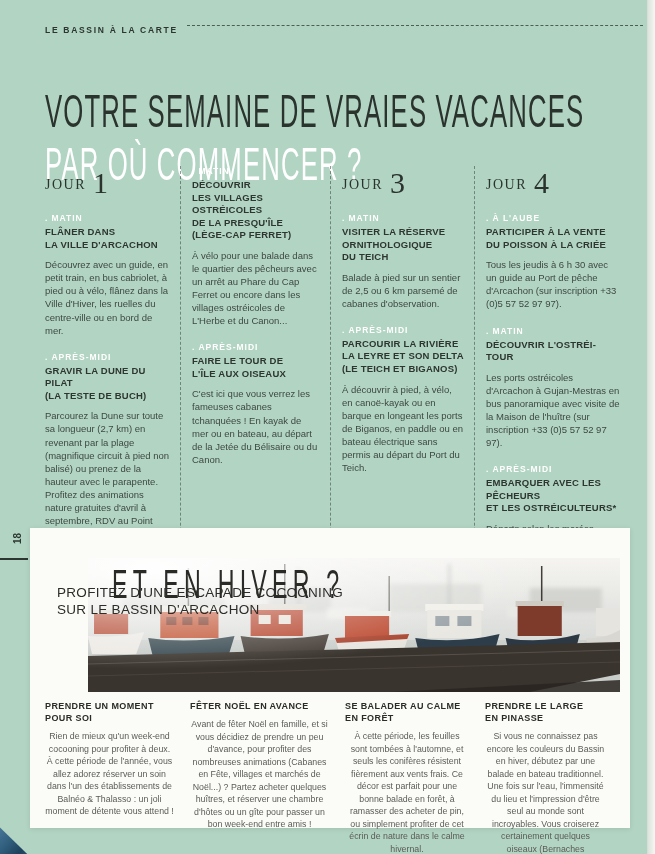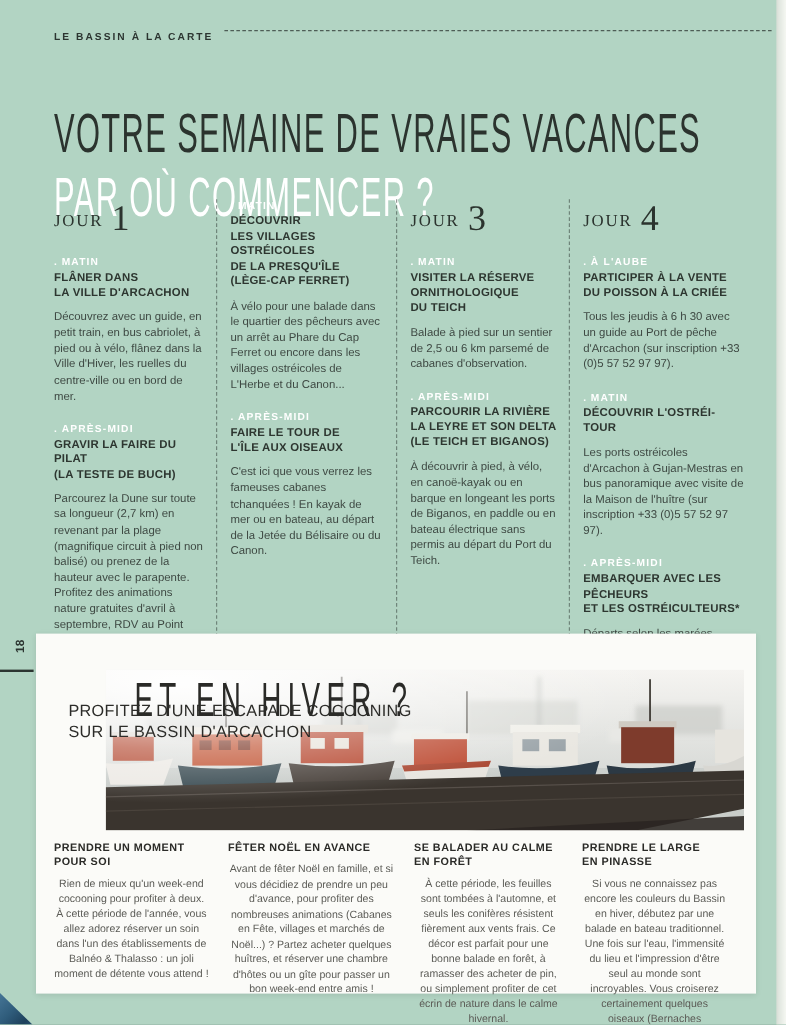--- a/index.html
+++ b/index.html
@@ -74,21 +74,21 @@
         <span class="day-word">JOUR</span><span class="day-num">1</span>
       </div>
       <div class="slot">
         <div class="slot-time"><span class="slot-dot">.</span><span>MATIN</span></div>
         <div class="slot-title">FLÂNER DANS
 LA VILLE D'ARCACHON</div>
         <p class="slot-body">Découvrez avec un guide, en petit train, en bus cabriolet, à pied ou à vélo, flânez dans la Ville d'Hiver, les ruelles du centre-ville ou en bord de mer.</p>
       </div>
       <div class="slot">
         <div class="slot-time"><span class="slot-dot">.</span><span>APRÈS-MIDI</span></div>
-        <div class="slot-title">GRAVIR LA FAIRE DU PILAT
+        <div class="slot-title">GRAVIR LA DUNE DU PILAT
 (LA TESTE DE BUCH)</div>
         <p class="slot-body">Parcourez la Dune sur toute sa longueur (2,7 km) en revenant par la plage (magnifique circuit à pied non balisé) ou prenez de la hauteur avec le parapente. Profitez des animations nature gratuites d'avril à septembre, RDV au Point Info de la Dune +33 (0)5 56 22 12 85.</p>
       </div>
     </article>
 
     <article class="day">
       <div class="slot">
         <div class="slot-time"><span class="slot-dot">.</span><span>MATIN</span></div>
         <div class="slot-title">DÉCOUVRIR
 LES VILLAGES OSTRÉICOLES

